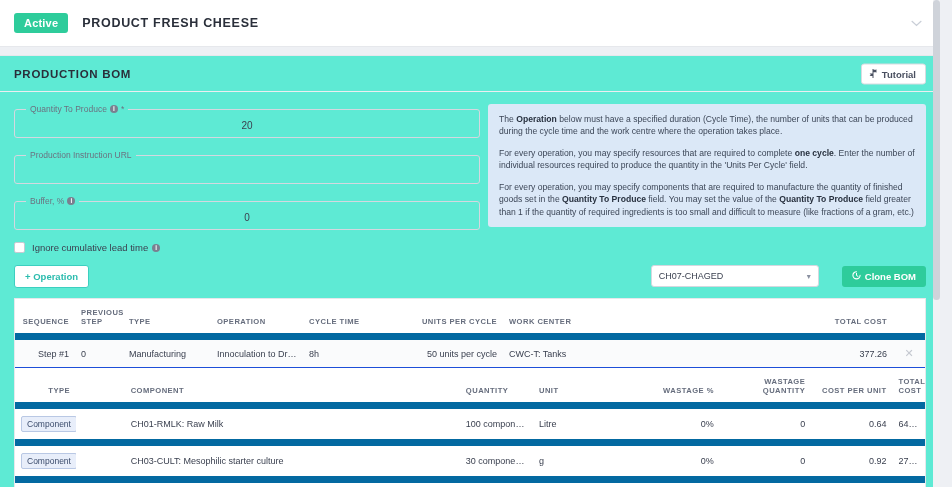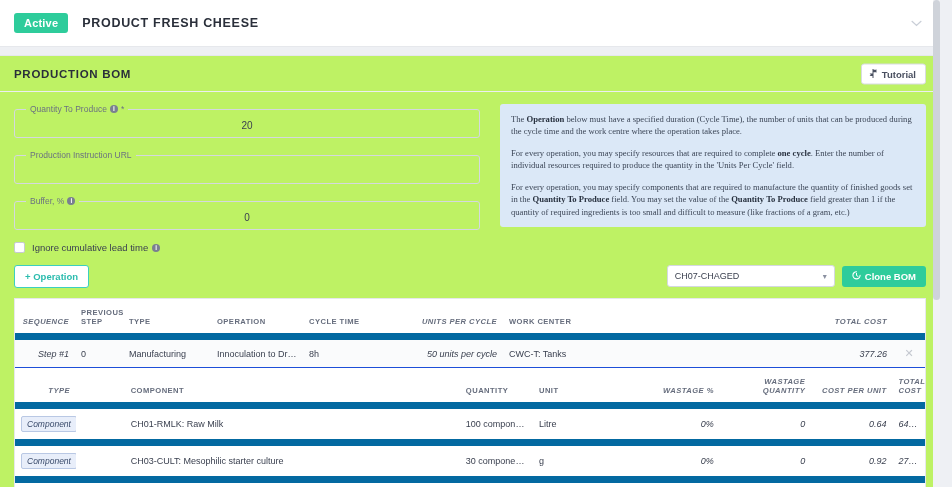--- a/index.html
+++ b/index.html
@@ -52,21 +52,21 @@
     line-height: 1;
     cursor: pointer;
   }
 
   
   .bom-card {
     position: absolute;
     left: 0; right: 0;
     top: 55px;
     bottom: 0;
-    background: #bef264;
+    background: #5eead4;
     border-top: 1px solid #e6e8ec;
   }
   .bom-header {
     height: 36px;
     display: flex;
     align-items: center;
     padding: 0 14px;
     border-bottom: 1px solid #eceef1;
     position: relative;
   }
@@ -92,21 +92,21 @@
     gap: 4px;
     cursor: pointer;
     font-weight: 600;
   }
   .tutorial-btn svg { display:block; }
 
   
   .form-area {
     display: flex;
     padding: 12px 14px 0 14px;
-    gap: 20px;
+    gap: 8px;
   }
   .form-left { width: 466px; flex: none; }
   .field {
     position: relative;
     margin-bottom: 12px;
   }
   .field fieldset {
     margin: 0;
     border: 1px solid #d4d8df;
     border-radius: 3px;
@@ -174,21 +174,20 @@
   }
 
   
   .info-panel {
     flex: 1;
     background: #dbe8f7;
     border-radius: 3px;
     padding: 9px 11px;
     align-self: flex-start;
     min-height: 104px;
-    font-family: Liberation Serif, serif;
   }
   .info-panel p {
     margin: 0 0 9px 0;
     font-size: 8.6px;
     line-height: 1.45;
     color: #3c4657;
   }
   .info-panel p:last-child { margin-bottom: 0; }
   .info-panel b { font-weight: bold; color: #28313f; }
 
@@ -240,20 +239,21 @@
     color: #fff;
     border: none;
     border-radius: 3px;
     font-size: 9.5px;
     font-weight: bold;
     padding: 5px 10px;
     cursor: pointer;
     display: flex;
     align-items: center;
     gap: 4px;
+    margin-left: 16px;
   }
 
   
   .table-wrap {
     margin: 0 14px;
     border: 1px solid #e6e8ec;
     border-bottom: none;
     background: #fff;
   }
   table { border-collapse: collapse; width: 100%; table-layout: fixed; }
@@ -271,21 +271,21 @@
     font-size: 9px;
     color: #3b4150;
     padding: 7px 6px;
     border-top: 7px solid #0369a1;
     vertical-align: middle;
     white-space: nowrap;
     overflow: hidden;
     text-overflow: ellipsis;
   }
   .op-row td { background: #fafbfc; }
-  .t-right { text-align: right; font-style: italic; }
+  .t-right { text-align: right; }
   .x-btn {
     color: #c4c8d0;
     font-size: 11px;
     cursor: pointer;
     text-align: center;
     display: block;
   }
   .sub-head th { border-top: 1px solid #1d4ed8; }
 
   .tag {

